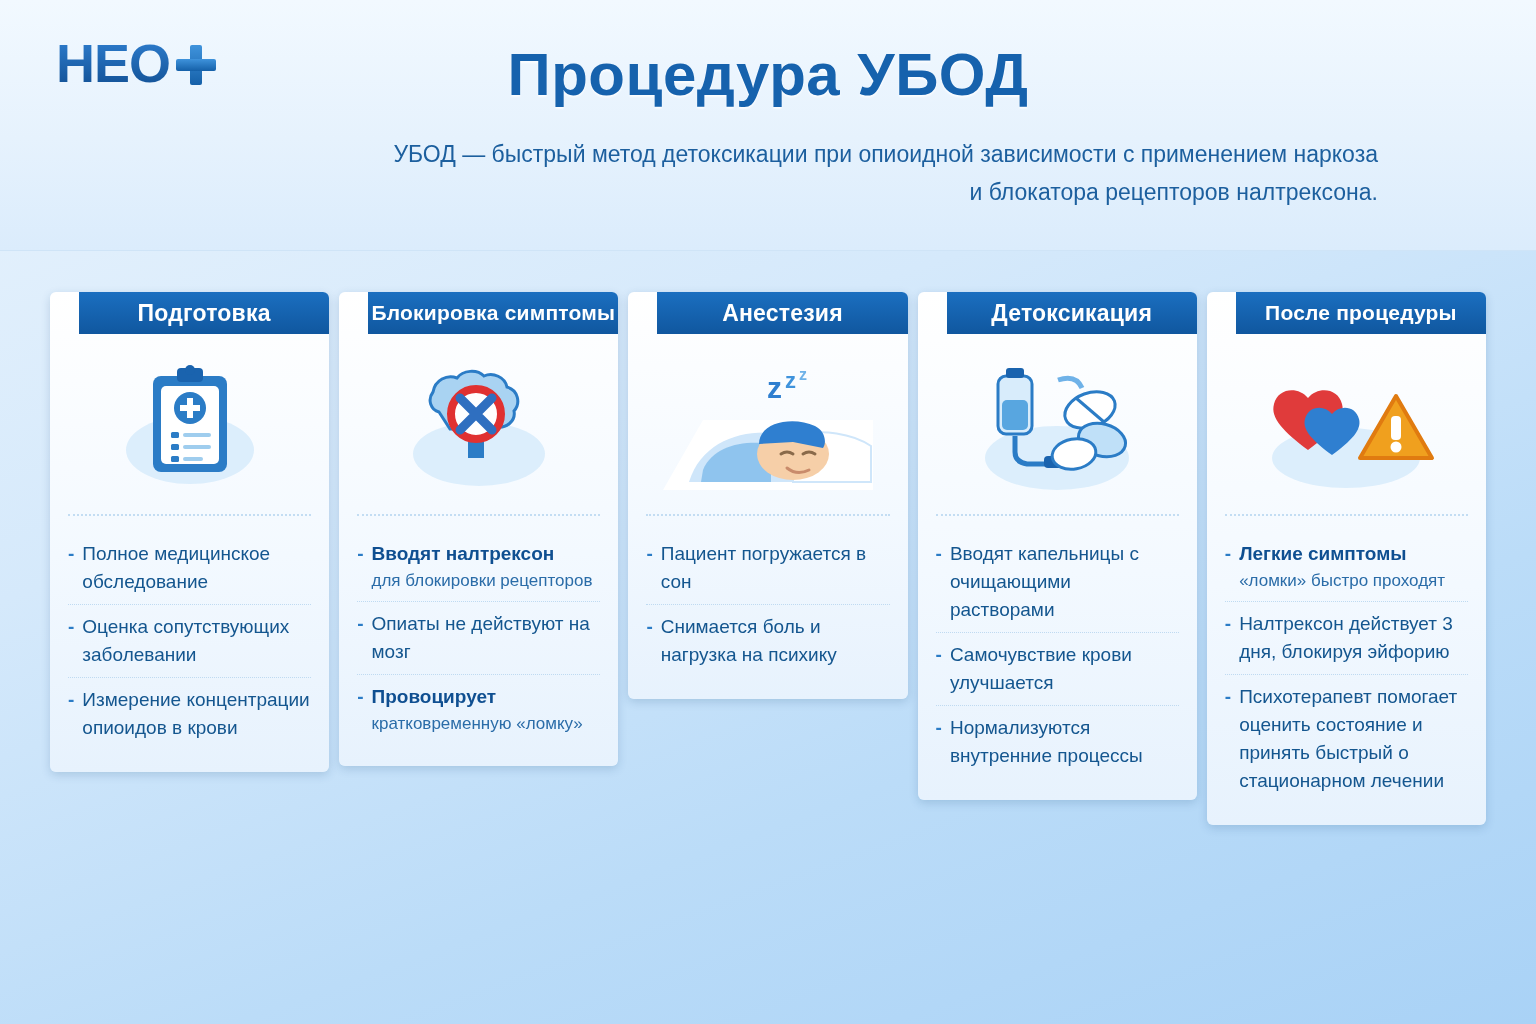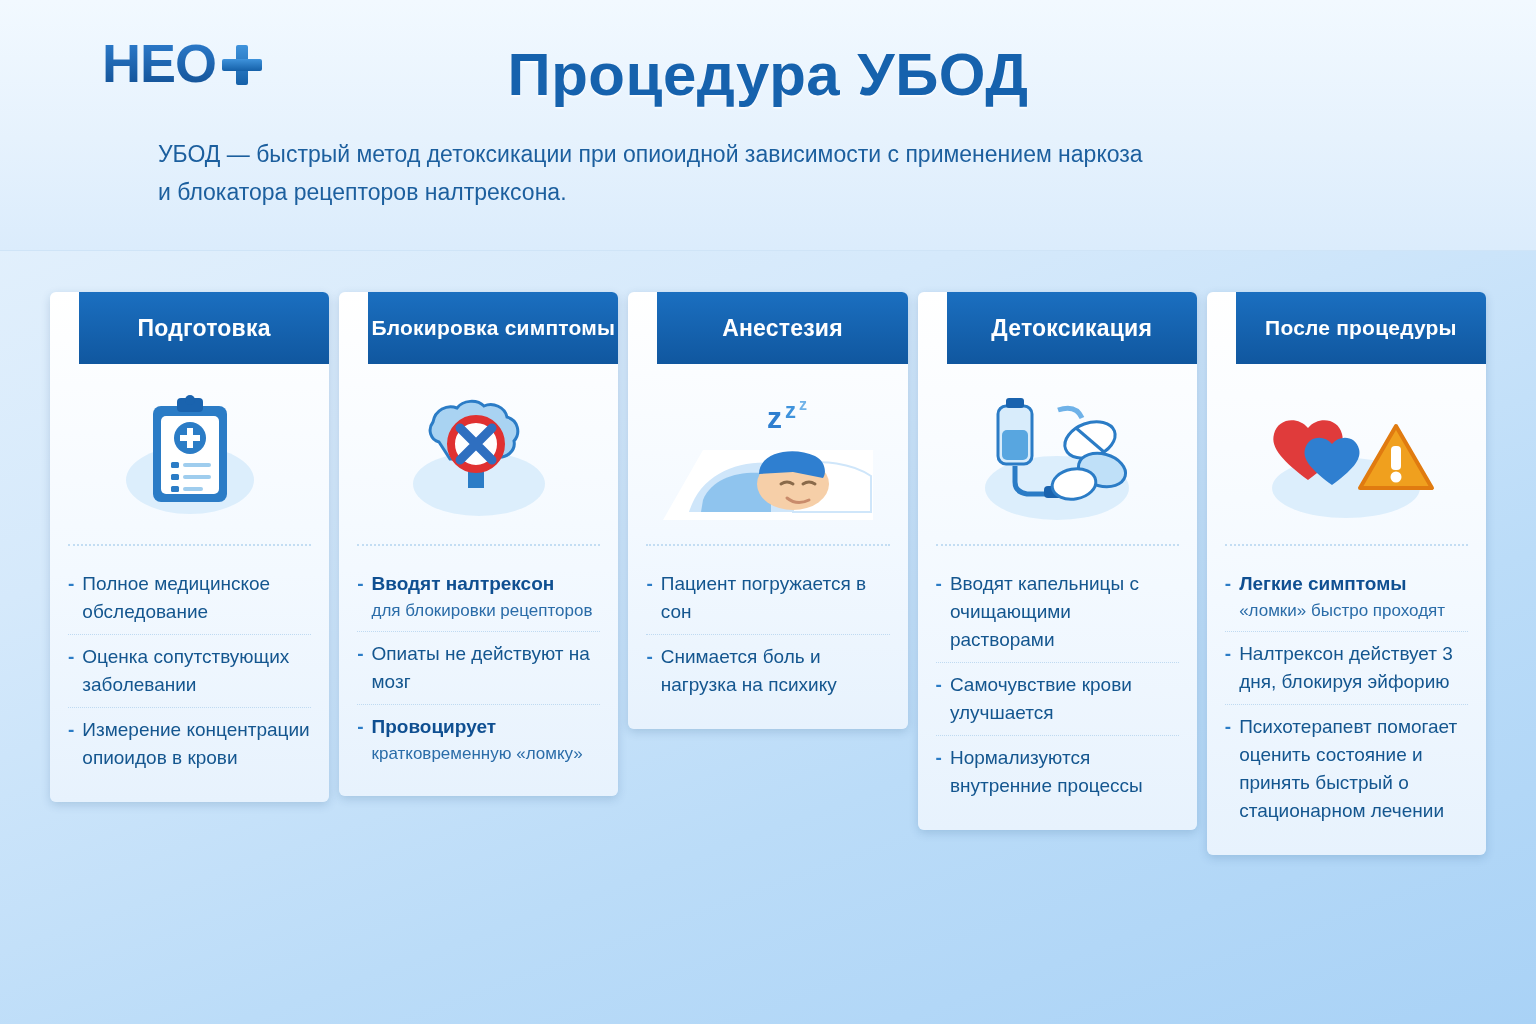--- a/index.html
+++ b/index.html
@@ -33,21 +33,20 @@
   .logo-text {
     font-size: 54px;
     font-weight: bold;
     letter-spacing: -1px;
     color: #1a66b3;
     line-height: 1;
     background: linear-gradient(180deg, #2f7fd0 0%, #114f93 100%);
     -webkit-background-clip: text;
     background-clip: text;
     color: transparent;
-    margin-left: 46px;
   }
   .logo-plus {
     position: relative;
     width: 40px;
     height: 40px;
     margin-left: 2px;
     margin-top: 4px;
   }
   .logo-plus:before, .logo-plus:after {
     content: "";
@@ -67,21 +66,21 @@
     padding-top: 40px;
     font-size: 60px;
     font-weight: bold;
     color: #1662ad;
     letter-spacing: 0.5px;
     text-shadow: 0 2px 2px rgba(255,255,255,0.8);
   }
   .subtitle {
     margin: 26px auto 4px;
     width: 1220px;
-    text-align: left;
+    text-align: right;
     font-size: 23px;
     line-height: 38px;
     color: #1c5f9e;
   }
 
   
   .cards {
     position: absolute;
     top: 292px;
     left: 50px;
@@ -93,21 +92,21 @@
   .card {
     width: 281px;
     background: linear-gradient(180deg, #ffffff 0%, #f3f9ff 55%, #e7f2fd 100%);
     border-radius: 6px;
     box-shadow: 0 3px 10px rgba(20,70,120,0.18);
     overflow: hidden;
     display: flex;
     flex-direction: column;
   }
   .card-head {
-    height: 72px;
+    height: 42px;
     background: linear-gradient(180deg, #1b6fc0 0%, #10579f 100%);
     color: #ffffff;
     display: flex;
     align-items: center;
     justify-content: center;
     font-size: 23px;
     font-weight: bold;
     letter-spacing: 0.2px;
     margin-left: 29px;
   }

